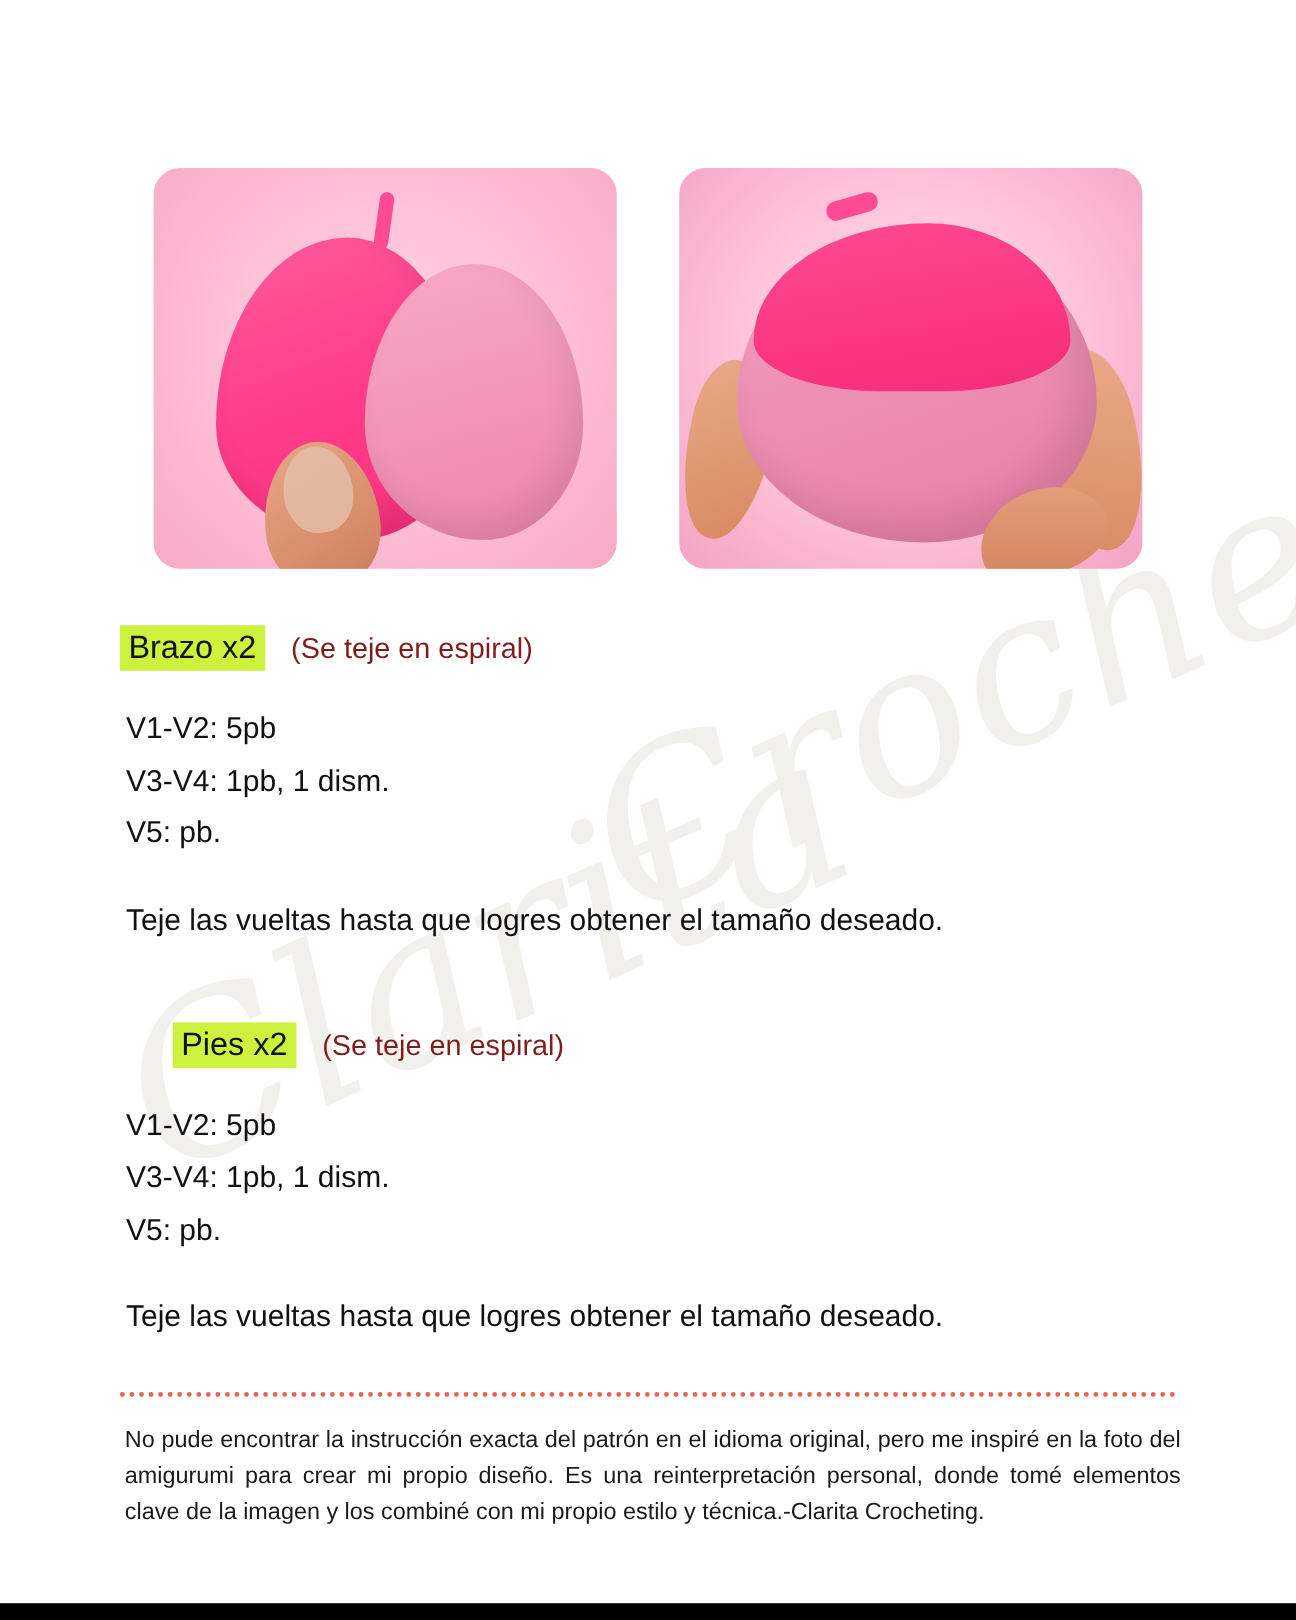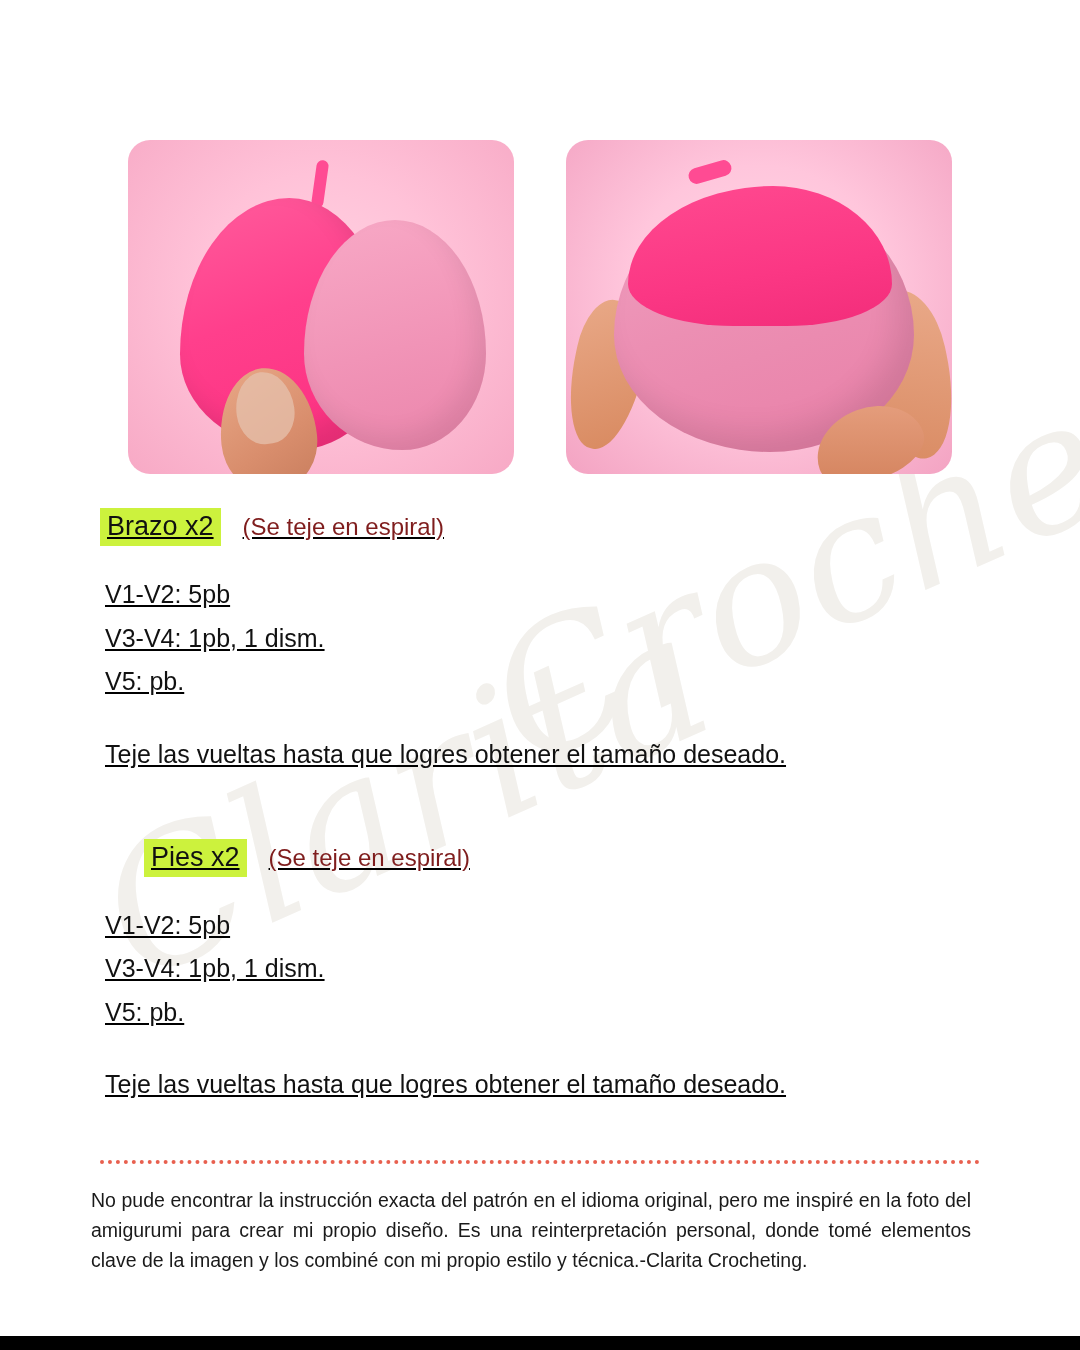--- a/index.html
+++ b/index.html
@@ -184,24 +184,23 @@
     height: 72px;
     background: linear-gradient(200deg, #e7a181 0%, #d2805a 100%);
     border-radius: 50% 50% 46% 46% / 60% 60% 40% 40%;
     transform: rotate(-20deg);
   }
 
   
   .content {
     position: absolute;
     left: 0;
-    top: 508px;
+    top: 521px;
     width: 1080px;
     z-index: 3;
-    text-decoration: underline;
   }
   .section-head {
     margin: 0 0 0 100px;
     display: flex;
     align-items: baseline;
     gap: 22px;
   }
   .hl {
     background: #ccf23d;
     font-size: 27px;
@@ -234,21 +233,21 @@
   .divider {
     position: absolute;
     left: 100px;
     top: 1160px;
     width: 880px;
     border-top: 4px dotted #e8604f;
     z-index: 3;
   }
   .disclaimer {
     position: absolute;
-    left: 91px;
+    left: 104px;
     top: 1185px;
     width: 880px;
     font-size: 19.5px;
     line-height: 1.55;
     color: #1a1a1a;
     text-align: justify;
     z-index: 3;
   }
   .bottombar {
     position: absolute;

